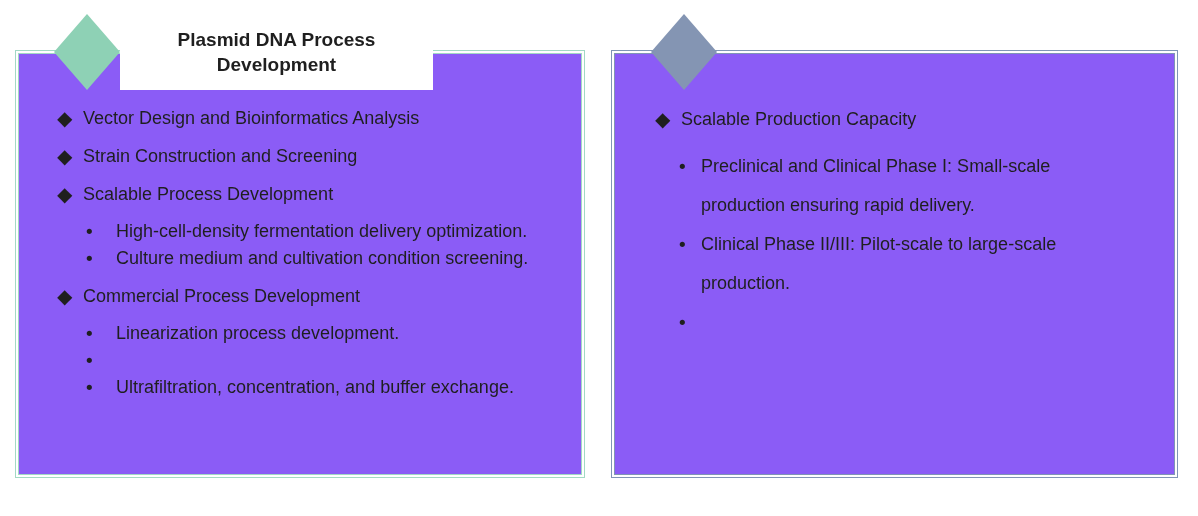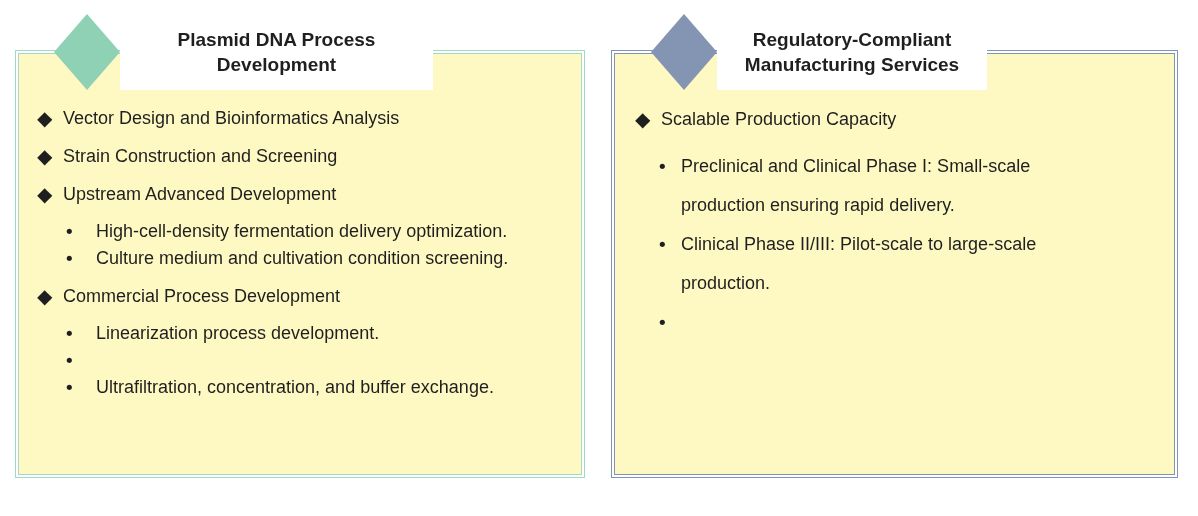--- a/index.html
+++ b/index.html
@@ -1,22 +1,22 @@
 <!DOCTYPE html>
 <html style="--left-accent: #8ed1b5; --left-border: #a2d9c5; --right-accent: #8495b3; --right-border: #8095b6; --text: #1f1f1f;"><head>
 <meta charset="utf-8">
 <style>
   * { margin:0; padding:0; box-sizing:border-box; }
   html,body { width:1198px; height:516px; background:#fff;
               font-family:"Liberation Sans", sans-serif; }
   .slide { position:relative; width:1198px; height:516px; background:#fff; overflow:hidden; }
 
   
-  .panel { position:absolute; background:#fef9c3;
-           border:1px solid; outline:1px solid; outline-offset:2px; }
+  .panel { position:absolute; background:#8b5cf6;
+           border:1px solid; outline:1px solid; outline-offset:2px;padding-left:20px; }
   .panel-left  { left:18px;  top:53px; width:564px; height:422px;
                  border-color:var(--left-border,#a2d9c5);  outline-color:var(--left-border,#a2d9c5); }
   .panel-right { left:614px; top:53px; width:561px; height:422px;
                  border-color:var(--right-border,#8095b6); outline-color:var(--right-border,#8095b6); }
 
   
   .header { position:absolute; top:-40px; left:35px; display:flex; align-items:center; height:76px; }
   .panel-right .header { left:36px; }
   .diamond { width:66px; height:76px; flex:0 0 66px; display:block; }
   .panel-left  .diamond polygon { fill:var(--left-accent,#8ed1b5); }
@@ -65,21 +65,21 @@
       </li>
       <li>
         <div class="row">
           <span class="b">◆</span>
           <span class="t">Strain Construction and Screening</span>
         </div>
       </li>
       <li>
         <div class="row">
           <span class="b">◆</span>
-          <span class="t">Upstream Advanced Development</span>
+          <span class="t">Scalable Process Development</span>
         </div>
         <ul class="sub">
           <li>
             <span class="sb">•</span>
             <span class="t">High-cell-density fermentation delivery optimization.</span>
           </li>
           <li>
             <span class="sb">•</span>
             <span class="t">Culture medium and cultivation condition screening.</span>
           </li>
@@ -105,24 +105,20 @@
         </ul>
       </li>
     </ul>
   </section>
 
   <section class="panel panel-right">
     <div class="header">
       <svg class="diamond" viewBox="0 0 66 76">
         <polygon points="33,0 66,38 33,76 0,38"></polygon>
       </svg>
-      <div class="title-box">
-        <h2 class="title">Regulatory-Compliant
-Manufacturing Services</h2>
-      </div>
     </div>
     <ul class="list">
       <li>
         <div class="row">
           <span class="b">◆</span>
           <span class="t">Scalable Production Capacity</span>
         </div>
         <ul class="sub">
           <li>
             <span class="sb">•</span>

